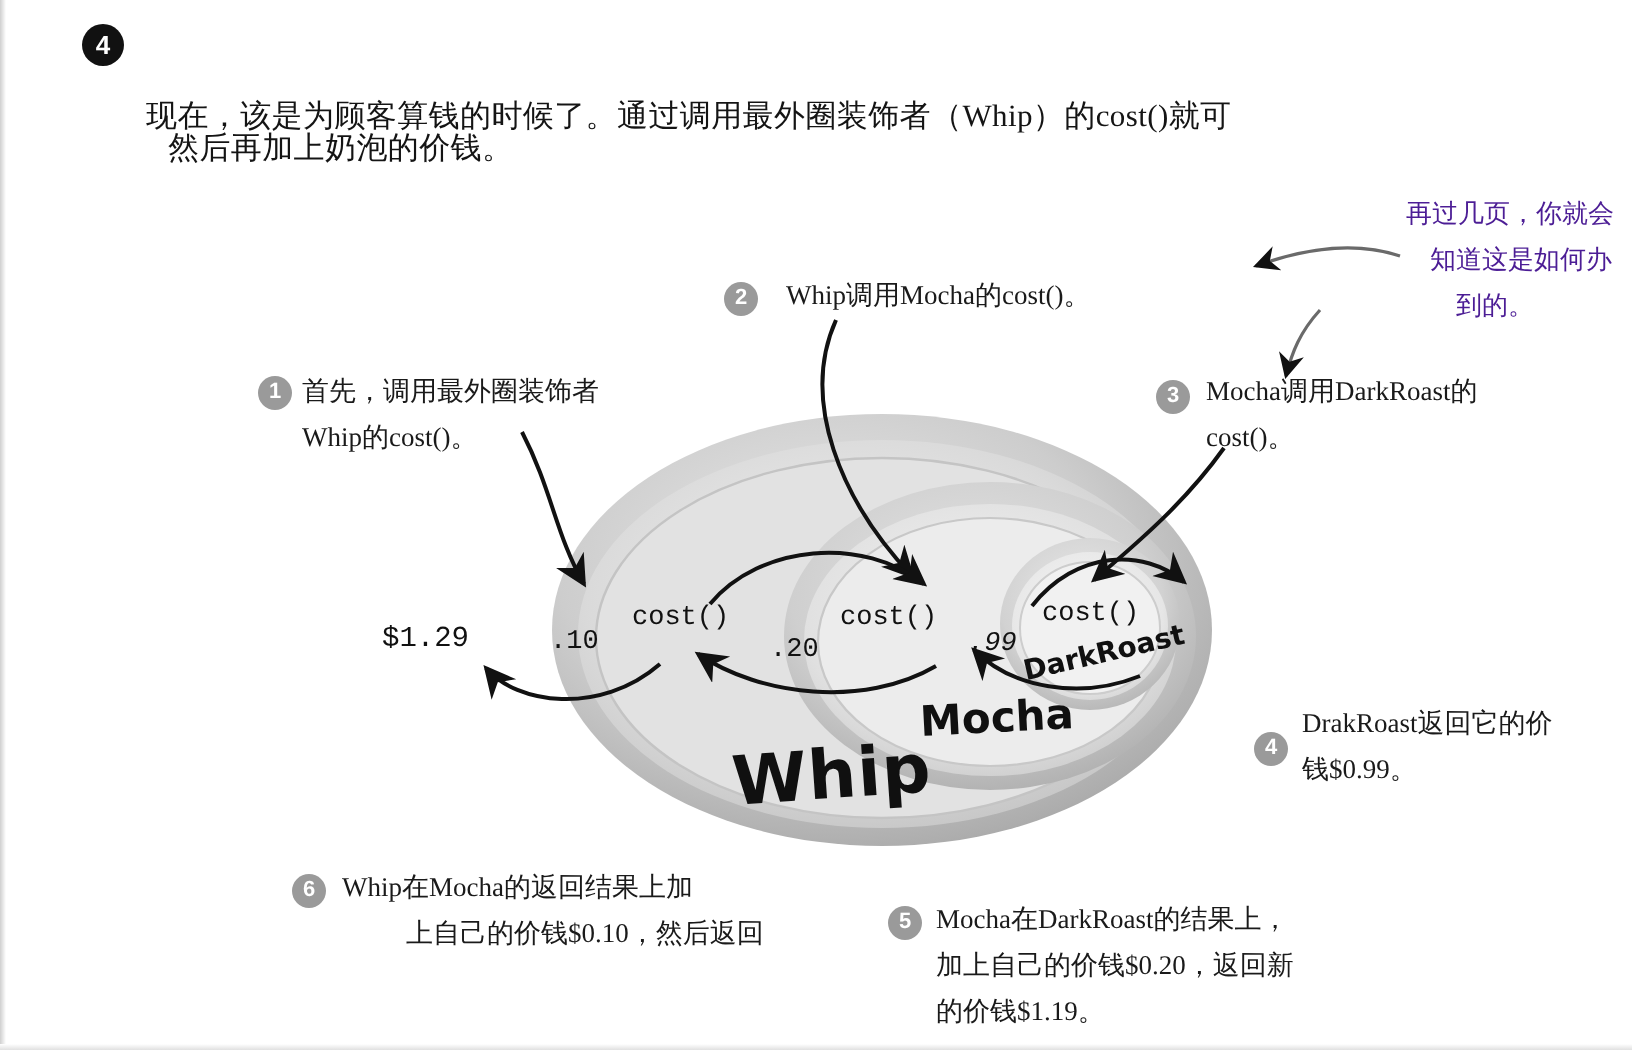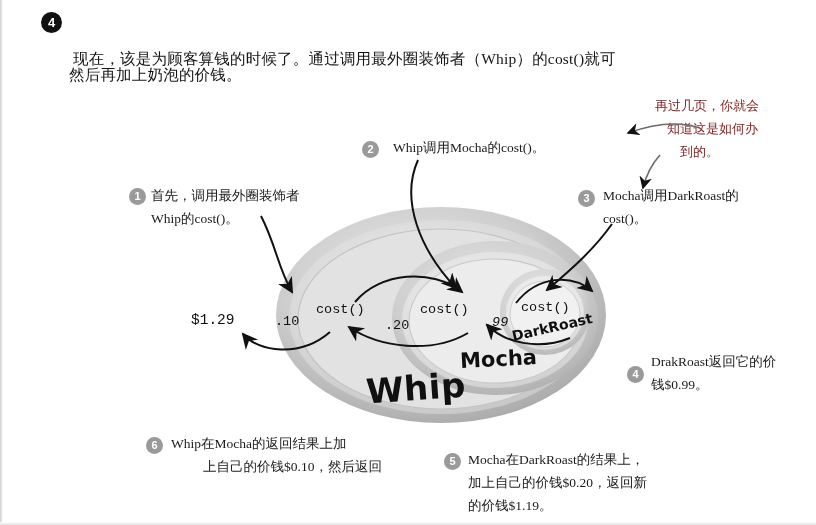--- a/index.html
+++ b/index.html
@@ -69,25 +69,26 @@
     font-family: "Liberation Serif", "DejaVu Serif", serif;
     font-size: 13.5px;
     line-height: 23px;
     color: #1a1a1a;
     white-space: nowrap;
   }
 
   
   .handnote {
     position: absolute;
-    font-family: Liberation Mono, monospace;
+    font-family: Liberation Serif, serif;
     font-size: 13px;
     line-height: 23px;
-    color: #7f1d1d;
-    white-space: nowrap;
+    color: #4c1d95;
+    white-space: nowrap;
+    margin-left: 48px;
   }
 
   
   #diagram {
     position: absolute;
     left: 0; top: 0;
     width: 816px; height: 525px;
     pointer-events: none;
   }
   .diag-label {
@@ -112,21 +113,21 @@
 <body>
 
 <div id="page">
 
   <div class="page-edge-left"></div>
   <div class="page-edge-bottom"></div>
 
   <div class="step-badge" style="left:41px; top:12px;">4</div>
 
   <div class="body-text" style="left:73px; top:10px;margin-top:36px;">现在，该是为顾客算钱的时候了。通过调用最外圈装饰者（Whip）的cost()就可</div>
-  <div class="body-text" style="left:69px; top:62px;">然后再加上奶泡的价钱。</div>
+  <div class="body-text" style="left:84px; top:62px;">然后再加上奶泡的价钱。</div>
 
   <div class="handnote" style="left:655px; top:95px;">再过几页，你就会</div>
   <div class="handnote" style="left:667px; top:118px;">知道这是如何办</div>
   <div class="handnote" style="left:680px; top:141px;">到的。</div>
 
   <div class="cbadge" style="left:362px; top:141px;">2</div>
   <div class="ctext" style="left:393px; top:136px;">Whip调用Mocha的cost()。</div>
 
   <div class="cbadge" style="left:129px; top:188px;">1</div>
   <div class="ctext" style="left:151px; top:184px;">首先，调用最外圈装饰者</div>

